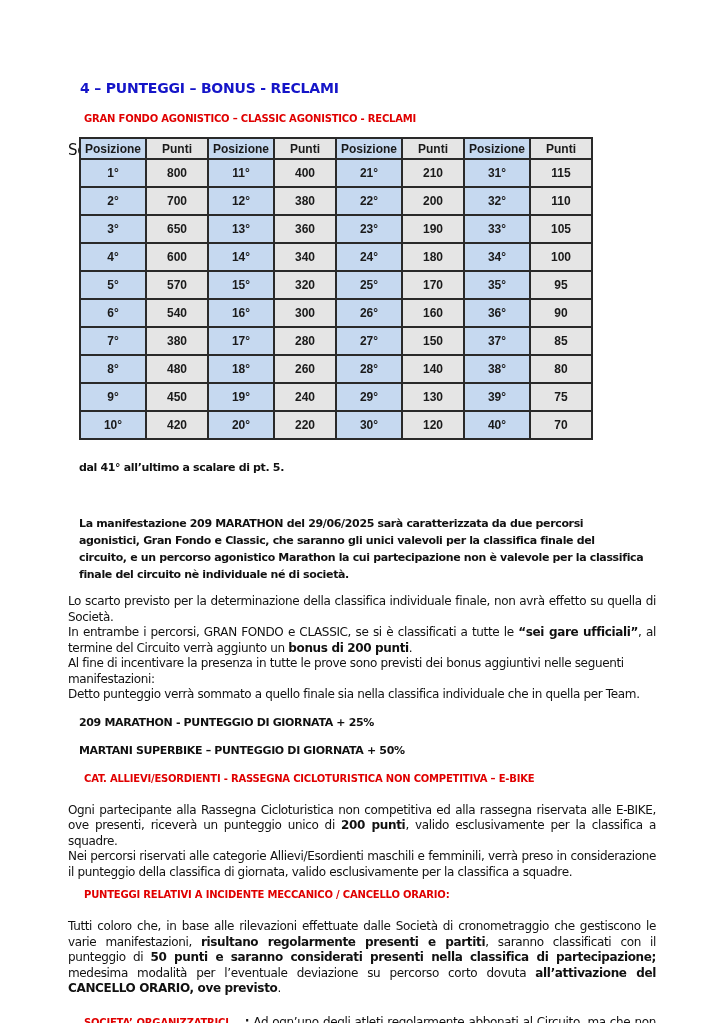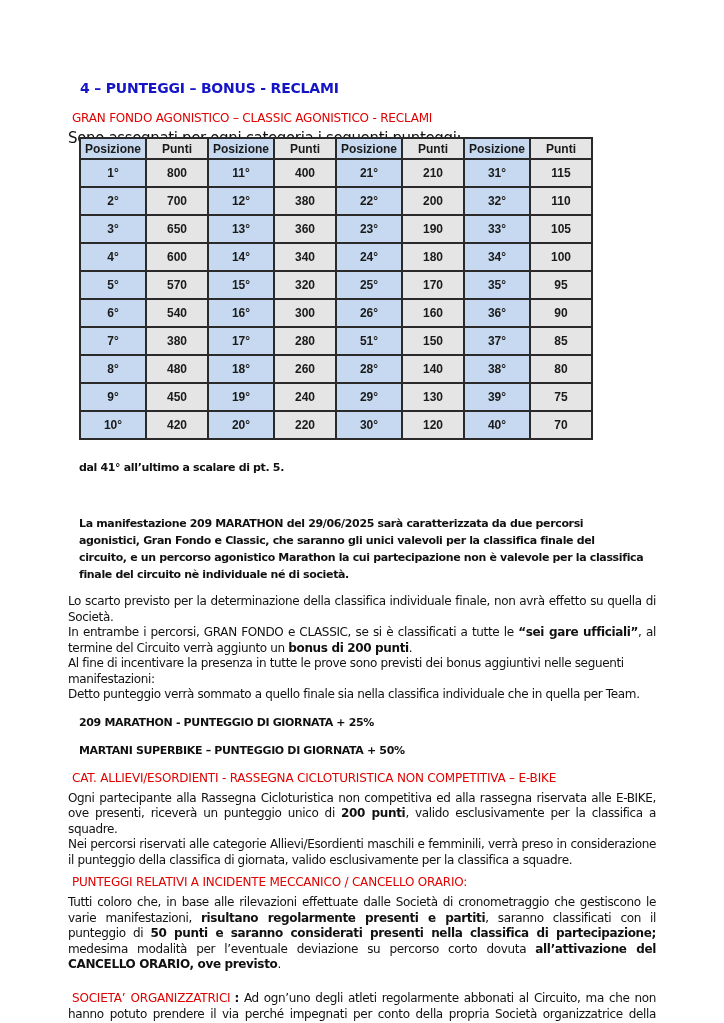--- a/index.html
+++ b/index.html
@@ -8,22 +8,22 @@
     font-family: "DejaVu Sans", "Liberation Sans", sans-serif;
     color: #111111;
   }
   .page { position: absolute; left: 68px; top: 66px; width: 588px; }
   .h1 {
     font-family: "DejaVu Sans", sans-serif; font-weight: bold;
     color: #1515c8; font-size: 14px; line-height: 20px; margin: 12px;
     letter-spacing: -0.2px;
   }
   .h2 {
-    font-family: "DejaVu Sans", sans-serif; font-weight: normal;
-    color: #e00000; font-size: 12px; line-height: 17px; margin: 4px;
+    font-family: "DejaVu Sans", sans-serif; font-weight: bold;
+    color: #e00000; font-size: 10px; line-height: 17px; margin: 16px;
     letter-spacing: -0.2px;
   }
   .p {
     font-family: "DejaVu Sans", sans-serif; font-size: 12px;
     line-height: 15.5px; margin: 0; letter-spacing: -0.35px;
   }
   .just { text-align: justify; }
   .b { font-weight: bold; }
   .bp {
     font-family: "DejaVu Sans", sans-serif; font-weight: bold;
@@ -125,21 +125,21 @@
         <td class="pos">26°</td>
         <td class="pts">160</td>
         <td class="pos">36°</td>
         <td class="pts">90</td>
       </tr>
       <tr>
         <td class="pos">7°</td>
         <td class="pts">380</td>
         <td class="pos">17°</td>
         <td class="pts">280</td>
-        <td class="pos">51°</td>
+        <td class="pos">27°</td>
         <td class="pts">150</td>
         <td class="pos">37°</td>
         <td class="pts">85</td>
       </tr>
       <tr>
         <td class="pos">8°</td>
         <td class="pts">480</td>
         <td class="pos">18°</td>
         <td class="pts">260</td>
         <td class="pos">28°</td>

